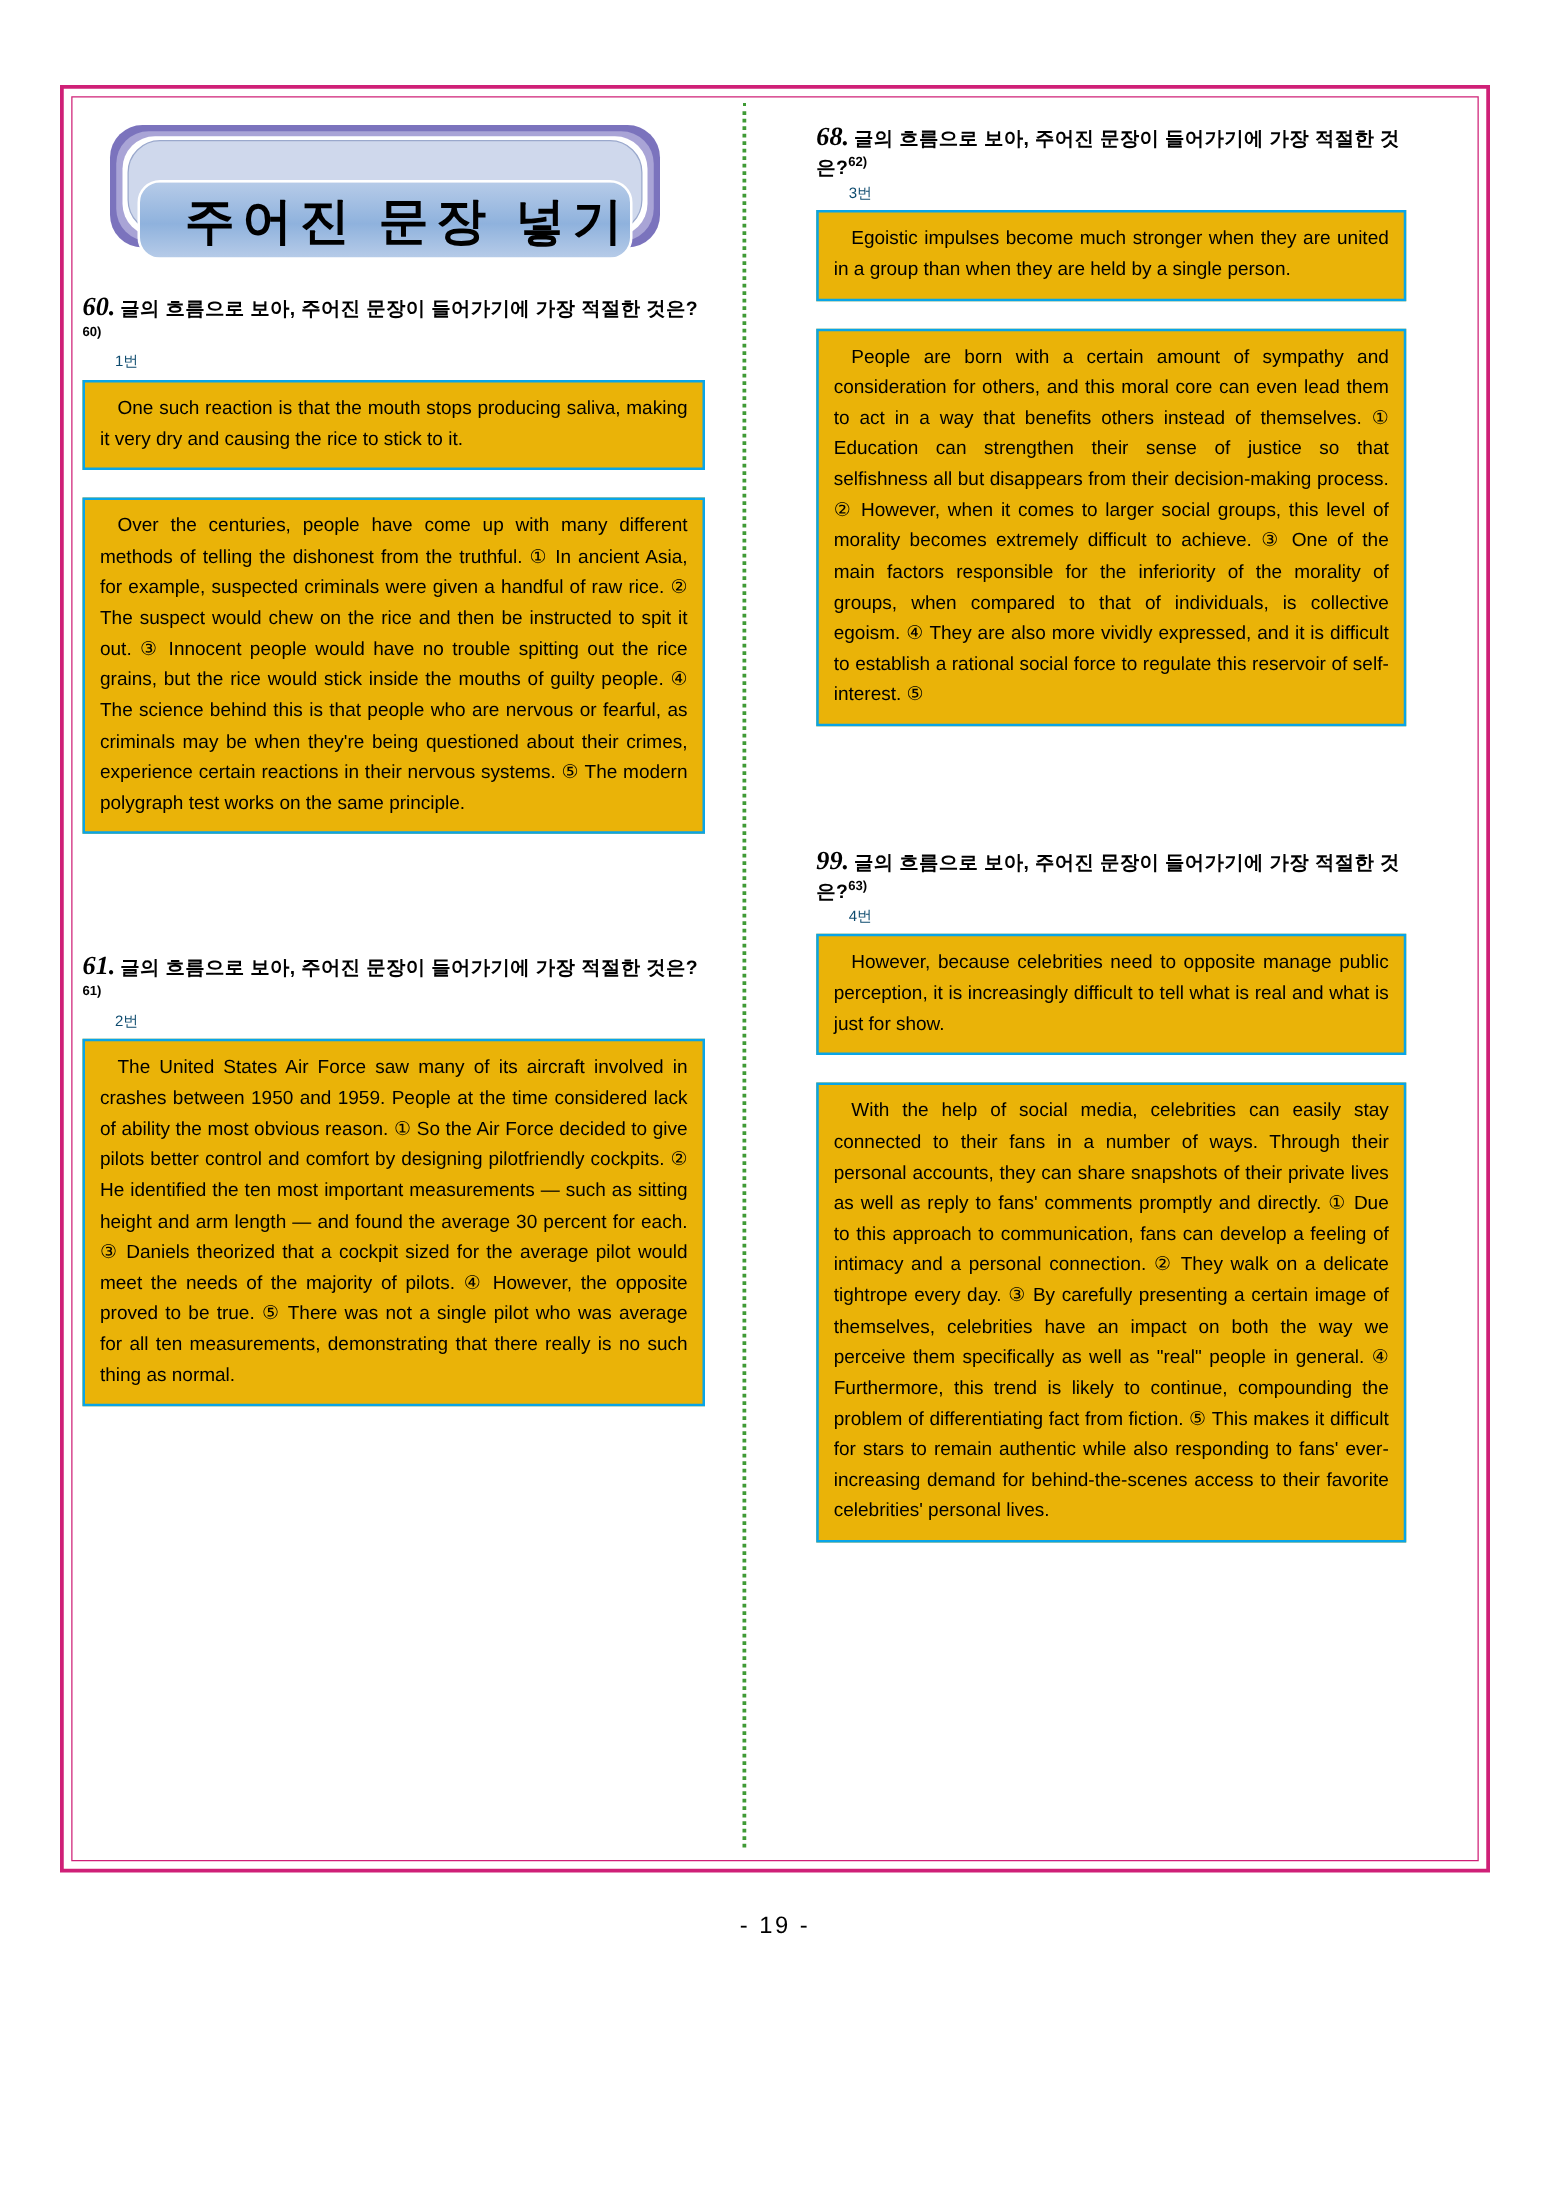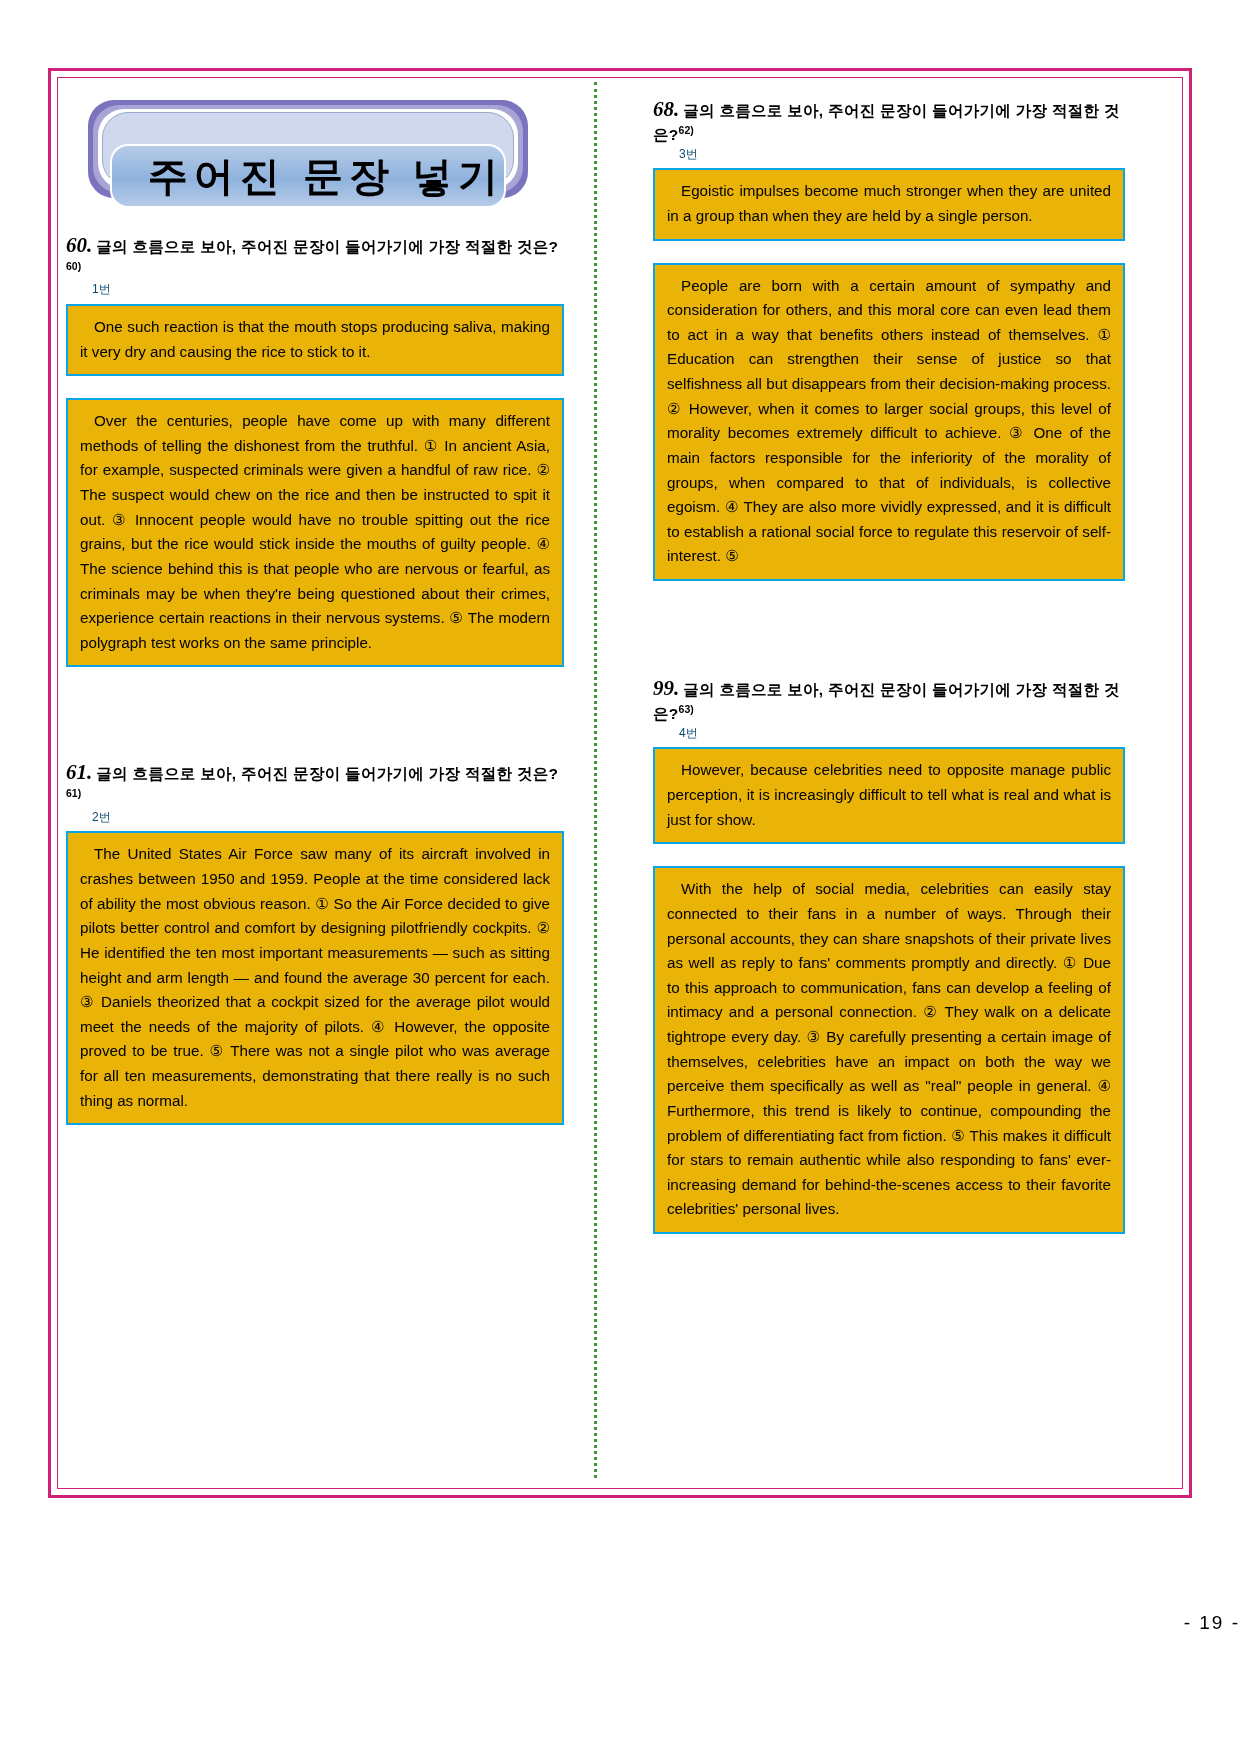--- a/index.html
+++ b/index.html
@@ -127,23 +127,23 @@
     color: #000000;
     text-align: justify;
     text-indent: 14px;
     text-justify: inter-word;
   }
   .box.gap-big { margin-bottom: 22px; }
 
   
   .footer {
     position: absolute;
-    left: 0; top: 1612px;
+    left: 0; top: 1530px;
     width: 1240px;
-    text-align: right;
+    text-align: center;
     font-family: "Liberation Sans", sans-serif;
     font-size: 19px;
     color: #000;
     letter-spacing: 2px;
   }
   .spacer-60 { height: 44px; }
   .spacer-62 { height: 46px; }
 </style>
 </head>
 <body>

